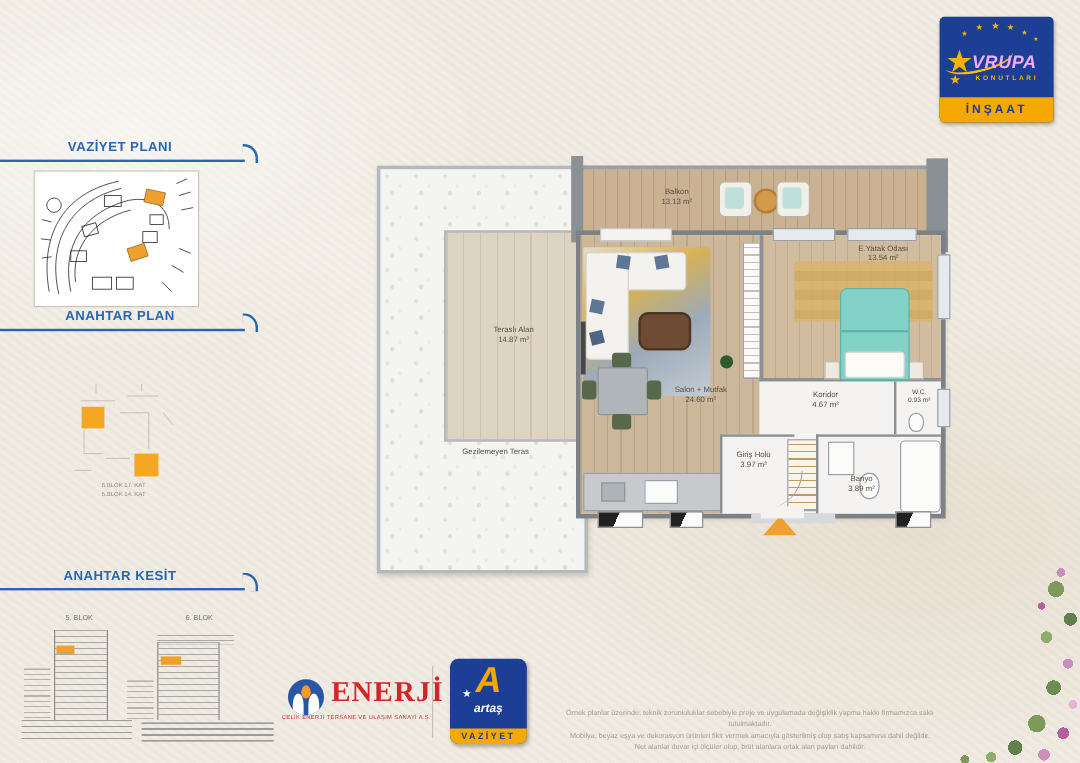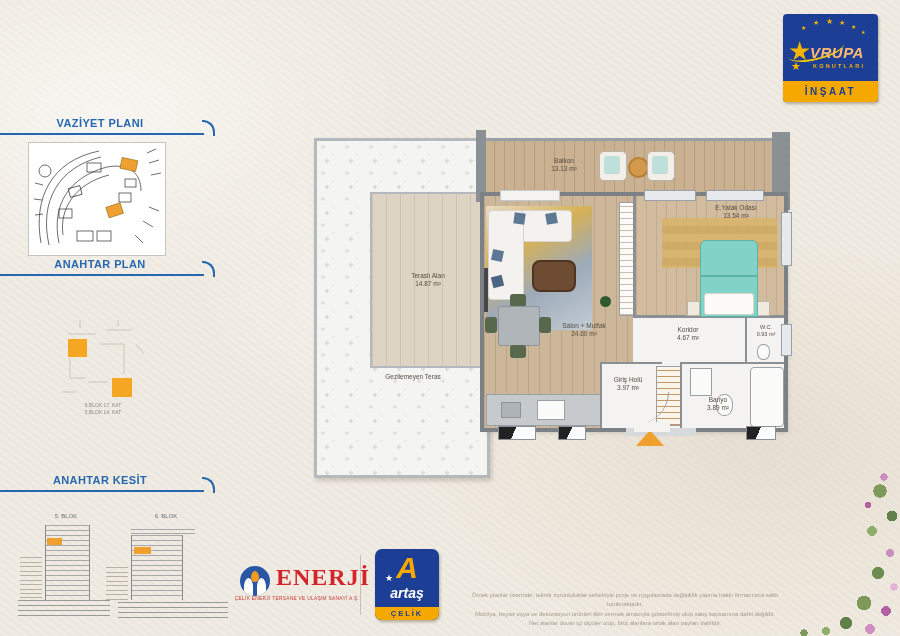--- a/index.html
+++ b/index.html
@@ -17,21 +17,21 @@
   .title .big{font-size:52px;letter-spacing:-2px;}
   .title .suf{font-size:26px;letter-spacing:2px;margin-left:4px;}
   .area-row{left:10px;width:300px;height:17px;font-size:12.5px;}
   .area-row .lab{color:#1f4795;font-weight:bold;}
   .area-row .val{position:absolute;left:162px;color:#5a6e99;}
   
   .av{left:783px;top:14px;width:95px;height:88px;background:#1c3e94;border-radius:4px;box-shadow:1px 2px 3px rgba(90,80,60,.4);}
   .av .star{position:absolute;color:#f5b400;}
   .av .bigstar{left:5px;top:22px;font-size:26px;color:#f5b400;}
   .av .swoosh{position:absolute;left:4px;top:26px;width:58px;height:18px;border-bottom:2px solid #f5c400;border-radius:50%;transform:rotate(-14deg);}
-  .av .name{position:absolute;left:27px;top:30px;color:#fdba74;font-weight:bold;font-size:15px;letter-spacing:.5px;font-style:italic;}
+  .av .name{position:absolute;left:27px;top:30px;color:#f0abfc;font-weight:bold;font-size:15px;letter-spacing:.5px;font-style:italic;}
   .av .sub{position:absolute;left:30px;top:49px;color:#f5b400;font-weight:bold;font-size:5.5px;letter-spacing:2.2px;}
   .av .band{position:absolute;left:0;bottom:0;width:95px;height:21px;background:#f5a800;border-radius:0 0 4px 4px;
     color:#1c3e94;font-weight:bold;font-size:10px;letter-spacing:2.5px;text-align:center;line-height:21px;}
   
   .sec-head{width:210px;text-align:center;color:#2767b2;font-weight:bold;font-size:11px;letter-spacing:.4px;}
   .sec-rule{width:204px;border-bottom:2px solid #2767b2;height:0;}
   .sec-rule::after{content:'';position:absolute;right:-11px;top:-13px;width:11px;height:14px;
     border-top:2px solid #2767b2;border-right:2px solid #2767b2;border-top-right-radius:12px;}
   .site-box{left:28px;top:142px;width:136px;height:112px;background:#fff;border:1px solid #c9c4ba;}
   .keyplan-note{font-size:5px;color:#8a8a90;line-height:1.4;text-align:center;}
@@ -60,21 +60,21 @@
   .wedge{border:1px solid #8b9095;background:linear-gradient(115deg,#222 42%,#fbfbfb 42%);}
   .hatch{background:#fbfaf8 repeating-linear-gradient(0deg,#c9bfae 0 1px,transparent 1px 6px);border:1px solid #9aa0a5;}
   .fixture{background:#fbfbfa;border:1px solid #9aa0a5;}
   .entry-tri{width:0;height:0;border-left:14px solid transparent;border-right:14px solid transparent;border-bottom:16px solid #f0a02e;}
   
   .icdas-name{font-family:"Liberation Serif",serif;font-weight:bold;color:#d5232a;font-size:24px;letter-spacing:1px;}
   .icdas-tag{font-size:4.8px;color:#c43a35;letter-spacing:.3px;text-align:center;width:126px;}
   .artas{left:375px;top:549px;width:64px;height:71px;background:#1c3e94;border-radius:7px;box-shadow:1px 2px 3px rgba(90,80,60,.4);}
   .artas .a{position:absolute;left:0;top:2px;width:64px;text-align:center;color:#f5a800;font-weight:bold;font-style:italic;font-size:30px;}
   .artas .st{position:absolute;left:10px;top:24px;color:#fff;font-size:9px;}
-  .artas .nm{position:absolute;left:0;top:36px;width:64px;text-align:center;color:#fff;font-weight:bold;font-style:italic;font-size:14px;}
+  .artas .nm{position:absolute;left:0;top:36px;width:64px;text-align:center;color:#fff;font-weight:bold;font-style:italic;font-size:10px;}
   .artas .band{position:absolute;left:0;bottom:0;width:64px;height:13px;background:#f5a800;border-radius:0 0 7px 7px;
     color:#1c3e94;font-weight:bold;font-size:7.5px;letter-spacing:2px;text-align:center;line-height:13px;}
   .disc{font-size:6px;line-height:1.55;color:#a29b8f;text-align:center;}
   .divider{width:1px;background:#c6c0b6;}
   
   .plants{right:0;bottom:0;width:140px;height:175px;pointer-events:none;
     background-image:
       radial-gradient(circle 11px at 120px 30px,#7d9a5a 60%,transparent 61%),
       radial-gradient(circle 9px at 132px 55px,#61814a 60%,transparent 61%),
       radial-gradient(circle 8px at 112px 70px,#8fae6b 60%,transparent 61%),
@@ -295,21 +295,21 @@
   </div>
   <div class="abs icdas-name" style="left:276px;top:564px;">ENERJİ</div>
   <div class="abs icdas-tag" style="left:234px;top:596px;">ÇELİK ENERJİ TERSANE VE ULAŞIM SANAYİ A.Ş.</div>
 
   <div class="abs divider" style="left:360px;top:555px;height:60px;"></div>
 
   <div class="abs artas">
     <div class="a">A</div>
     <div class="st">★</div>
     <div class="nm">artaş</div>
-    <div class="band">ÇELİK</div>
+    <div class="band">VAZİYET</div>
   </div>
 
   <div class="abs disc" style="left:455px;top:591px;width:340px;">
     <span style="display:block;">Örnek planlar üzerinde; teknik zorunluluklar sebebiyle proje ve uygulamada değişiklik yapma hakkı firmamızca saklı tutulmaktadır.</span>
     <span style="display:block;">Mobilya, beyaz eşya ve dekorasyon ürünleri fikir vermek amacıyla gösterilmiş olup satış kapsamına dahil değildir.</span>
     <span style="display:block;">Net alanlar duvar içi ölçüler olup, brüt alanlara ortak alan payları dahildir.</span>
   </div>
 
   <div class="abs plants"></div>
 </div>

